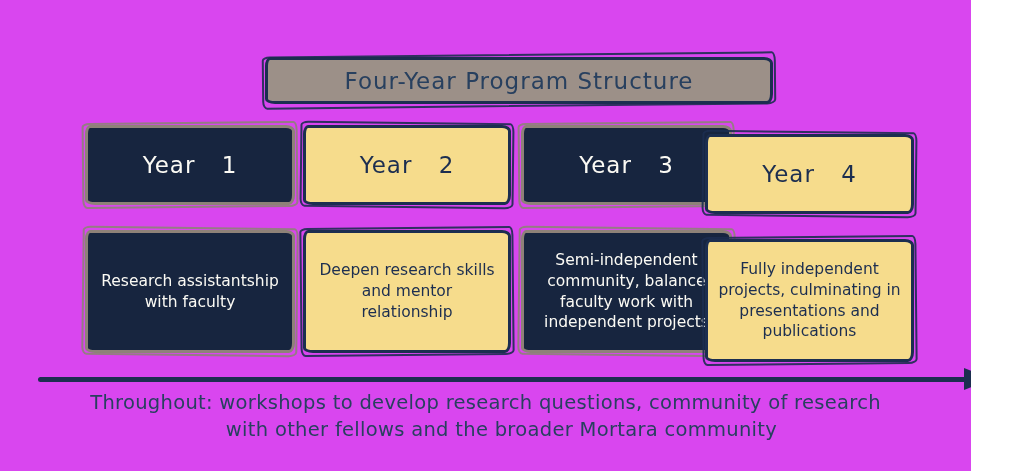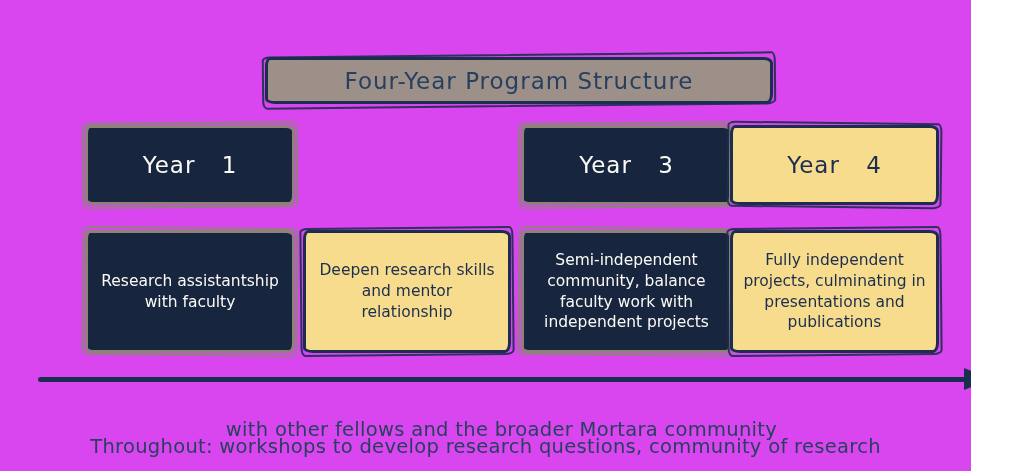--- a/index.html
+++ b/index.html
@@ -60,21 +60,21 @@
   }
   .desc-box {
     top: 230px; height: 123px;
     font-size: 15.5px;
     line-height: 1.35;
     padding: 6px 10px;
   }
   .col-1 { left: 85px;  width: 210px; }
   .col-2 { left: 303px; width: 208px; }
   .col-3 { left: 521px; width: 211px; }
-  .col-4 { left: 730px; width: 209px; }
+  .col-4 { left: 705px; width: 209px; margin-top: 9px; }
 
   
   .arrow-line {
     position: absolute;
     left: 38px; top: 377px;
     width: 930px; height: 5px;
     background: #1c2e50;
     border-radius: 3px;
   }
   .arrow-head {
@@ -88,34 +88,37 @@
 
   
   .note {
     position: absolute;
     left: 0; right: 0;
     text-align: center;
     color: #28405f;
     font-size: 19.5px;
     letter-spacing: 0.3px;
   }
-  .note-line1 { top: 391px; margin-top: 44px; }
+  .note-line1 { top: 391px; }
   .note-line2 { top: 418px; margin-left: 32px; }
 </style>
 </head>
 <body>
 
 <div class="canvas">
 
   <div class="box theme-tan title-box">
     <span>Four-Year Program Structure</span>
   </div>
 
   <div class="box theme-navy year-box col-1">
     <span>Year 1</span>
+  </div>
+  <div class="box theme-yellow year-box col-2 tilt-r">
+    <span>Year 2</span>
   </div>
   <div class="box theme-navy year-box col-3">
     <span>Year 3</span>
   </div>
   <div class="box theme-yellow year-box col-4 tilt-r">
     <span>Year 4</span>
   </div>
 
   <div class="box theme-navy desc-box col-1 tilt-r">
     <span>Research assistantship with faculty</span>

